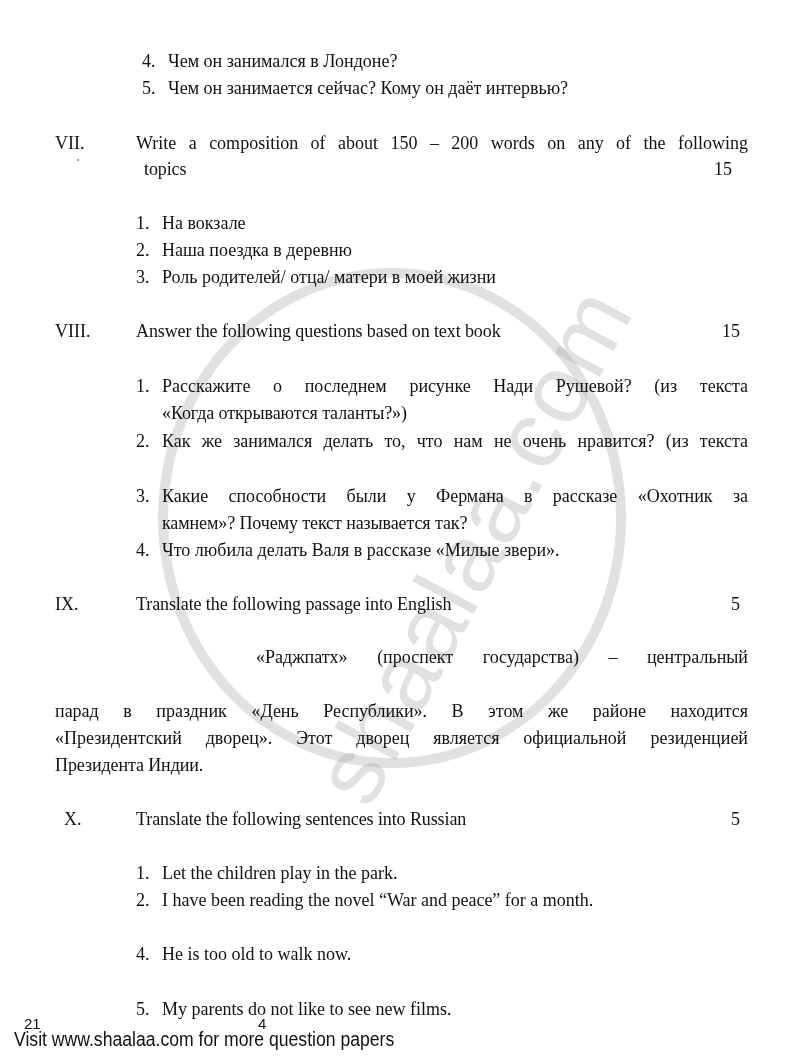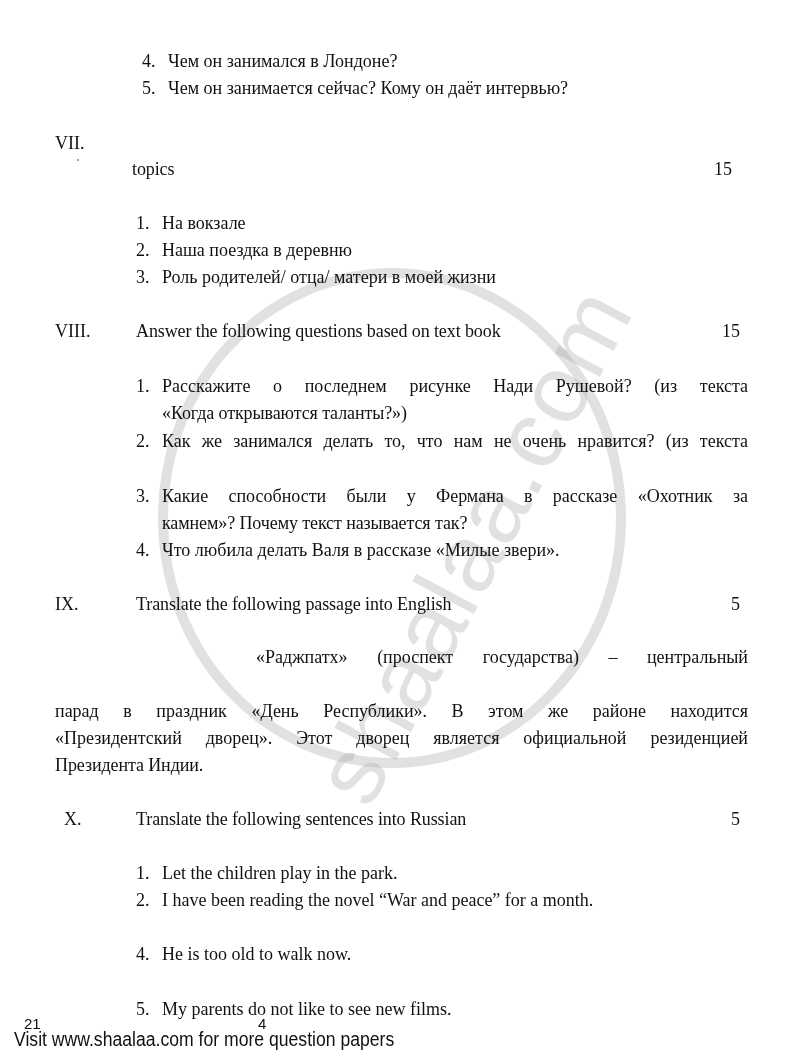--- a/index.html
+++ b/index.html
@@ -113,21 +113,22 @@
 
   <div class="list-item" style="left:142px; top:50px;">
     <span class="num">4.</span><span>Чем он занимался в Лондоне?</span>
   </div>
   <div class="list-item" style="left:142px; top:77px;">
     <span class="num">5.</span><span>Чем он занимается  сейчас? Кому он даёт интервью?</span>
   </div>
 
   <div class="sec-num" style="left:55px; top:132px;">VII.</div>
   <div class="dot-mark" style="left:77px; top:159px;"></div>
-  <div class="line" style="left:132px; top:158px;font-family:Liberation Serif, serif;">topics</div>
+  <div class="justify" style="left:136px; top:132px; width:612px;">Write a composition of about 150 – 200 words on any of the following</div>
+  <div class="line" style="left:144px; top:158px;font-family:Liberation Serif, serif;">topics</div>
   <div class="marks" style="left:700px; top:158px; width:32px;">15</div>
 
   <div class="list-item" style="left:136px; top:212px;">
     <span class="num">1.</span><span>На вокзале</span>
   </div>
   <div class="list-item" style="left:136px; top:239px;">
     <span class="num">2.</span><span>Наша поездка в деревню</span>
   </div>
   <div class="list-item" style="left:136px; top:266px;">
     <span class="num">3.</span><span>Роль родителей/ отца/ матери в моей жизни</span>

